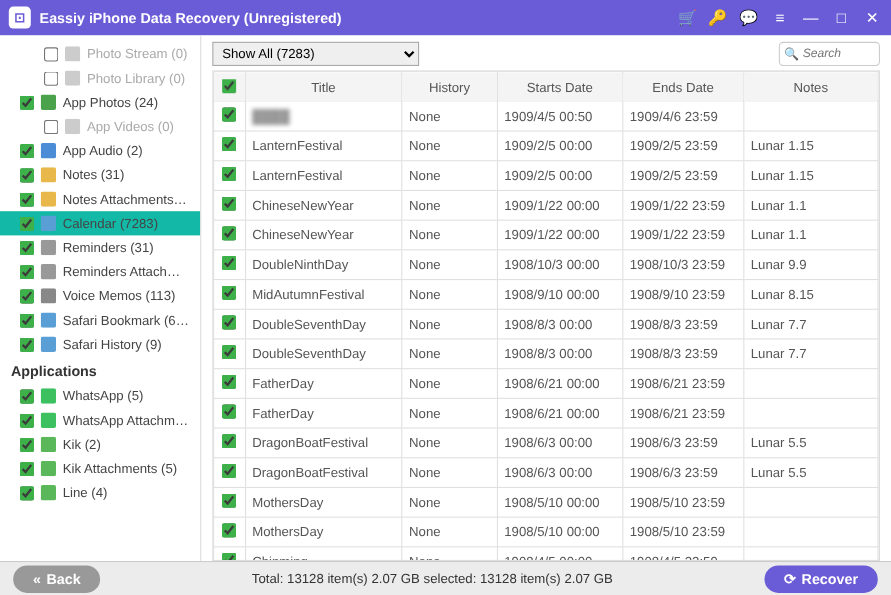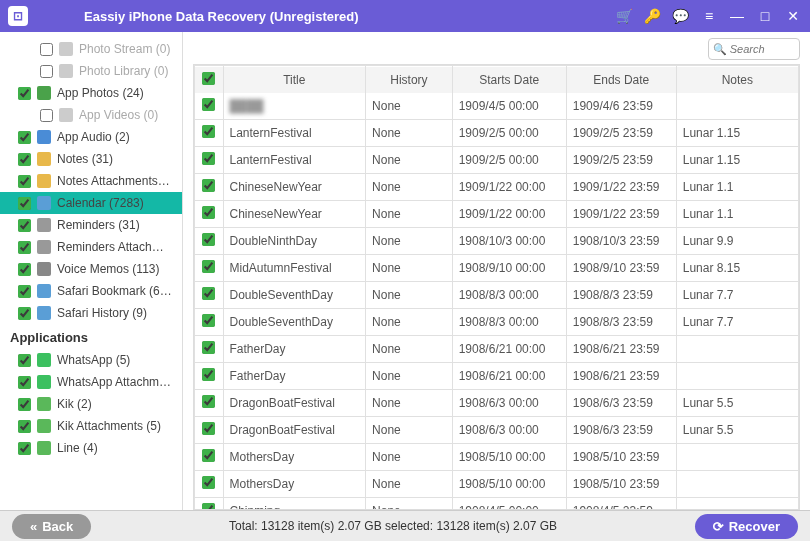--- a/index.html
+++ b/index.html
@@ -1,19 +1,19 @@
 <!DOCTYPE html>
 <html><head>
 <meta charset="utf-8">
 <style>
 * { box-sizing: border-box; margin: 0; padding: 0; }
 body { font-family: Arial, sans-serif; font-size: 12px; width: 810px; height: 541px; background: #fff; overflow: hidden; }
 .titlebar { height: 32px; background: #6a5cd6; color: #fff; display: flex; align-items: center; padding: 0 8px; }
 .titlebar .logo { width: 20px; height: 20px; background: #fff; border-radius: 4px; color: #6a5cd6; display: flex; align-items: center; justify-content: center; font-weight: bold; font-size: 12px; margin-right: 8px; }
-.titlebar .title { font-size: 13px; font-weight: bold; flex: 1; margin-left: 48px; }
+.titlebar .title { font-size: 13px; font-weight: bold; flex: 1; }
 .titlebar .win-icons { display: flex; gap: 10px; align-items: center; }
 .titlebar .win-icons span { cursor: pointer; font-size: 14px; width: 18px; text-align: center; }
 .main { display: flex; height: 478px; }
 .sidebar { width: 183px; overflow-y: auto; border-right: 1px solid #ddd; padding-top: 6px; padding-bottom: 6px; }
 .sidebar::-webkit-scrollbar { width: 8px; }
 .sidebar::-webkit-scrollbar-thumb { background: #b8b8b8; border-radius: 4px; }
 .section-header { font-size: 13px; font-weight: bold; color: #333; padding: 6px 10px 4px; }
 .side-item { display: flex; align-items: center; gap: 6px; padding: 4px 10px 4px 18px; cursor: pointer; white-space: nowrap; overflow: hidden; text-overflow: ellipsis; color: #444; }
 .side-item.selected { background: #14b8a6; }
 .side-item input[type=checkbox] { width: 13px; height: 13px; accent-color: #3eb049; }
@@ -225,20 +225,23 @@
         <span class="icon">
           <svg width="14" height="14">
             <rect width="14" height="14" rx="2" fill="#5ab85a"></rect>
           </svg>
         </span>
         <span class="label">Line (4)</span>
       </div>
     </div>
   <div class="content">
     <div class="toolbar">
+      <select>
+        <option>Show All (7283)</option>
+      </select>
       <div class="spacer"></div>
       <div class="search-box">
         <span class="si">🔍</span>
         <input placeholder="Search" style="">
       </div>
     </div>
     <div class="table-wrap">
       <table>
         <colgroup>
             <col class="c0">
@@ -256,21 +259,21 @@
               <th>Starts Date</th>
               <th>Ends Date</th>
               <th>Notes</th>
             </tr>
           </thead>
         <tbody id="tbody">
             <tr>
               <td class="chk"><input type="checkbox" checked="" style=""></td>
               <td class="blur">████</td>
               <td>None</td>
-              <td>1909/4/5 00:00</td>
+              <td>1909/4/5 00:50</td>
               <td>1909/4/6 23:59</td>
               <td></td>
             </tr>
             <tr>
               <td class="chk"><input type="checkbox" checked="" style=""></td>
               <td>LanternFestival</td>
               <td>None</td>
               <td>1909/2/5 00:00</td>
               <td>1909/2/5 23:59</td>
               <td>Lunar 1.15</td>

